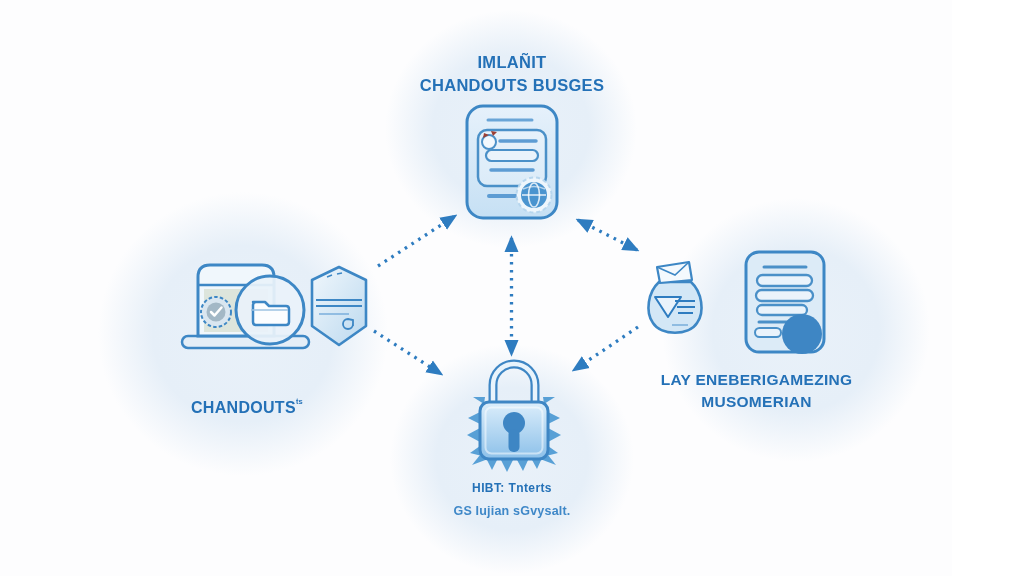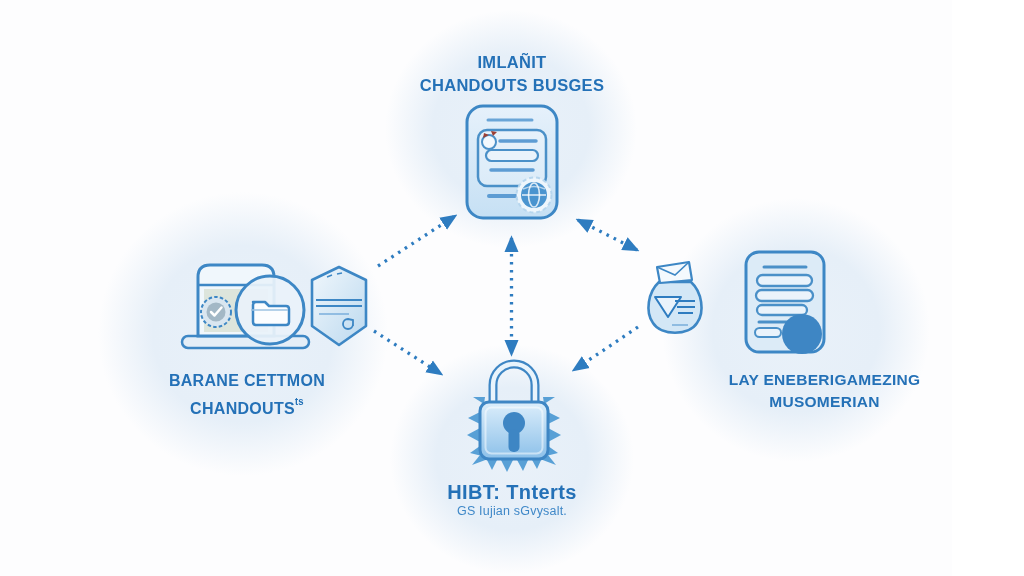--- a/index.html
+++ b/index.html
@@ -21,24 +21,24 @@
   .icon{position:absolute;}
   .icon-top{left:464px;top:103px;}
   .icon-left{left:178px;top:258px;}
   .icon-right{left:743px;top:249px;}
   .icon-lock{left:456px;top:358px;}
   .icon-hex{left:307px;top:264px;}
   .icon-flask{left:642px;top:255px;}
   .label{position:absolute;text-align:center;font-weight:bold;color:#2471b7;letter-spacing:.3px;}
   .label-top{left:352px;top:51px;width:320px;font-size:16.5px;line-height:23px;}
   .label-left{left:117px;top:370px;width:260px;font-size:16px;line-height:22px;}
-  .label-right{left:682px;top:369px;width:285px;font-size:15.5px;line-height:22px;}
-  .label-bottom-title{left:382px;top:481px;width:260px;font-size:20px;letter-spacing:.4px;}
-  .label-bottom-sub{left:392px;top:504px;width:240px;font-size:12.5px;font-weight:400;color:#3f88c8;letter-spacing:.2px;}
-  .sup{font-size:14px;vertical-align:super;}
+  .label-right{left:614px;top:369px;width:285px;font-size:15.5px;line-height:22px;}
+  .label-bottom-title{left:382px;top:481px;width:260px;font-size:12px;letter-spacing:.4px;}
+  .label-bottom-sub{left:392px;top:504px;width:240px;font-size:12.5px;font-weight:700;color:#3f88c8;letter-spacing:.2px;}
+  .sup{font-size:11px;vertical-align:super;}
 </style>
 </head>
 <body>
 
 <div class="canvas">
 
   <div class="blob blob-top"></div>
   <div class="blob blob-left"></div>
   <div class="blob blob-right"></div>
   <div class="blob blob-bottom"></div>
@@ -78,21 +78,21 @@
     <line x1="27" y1="67" x2="69" y2="67" stroke="#5d9cd3" stroke-width="3.5" stroke-linecap="round"></line>
     <line x1="25" y1="93" x2="54" y2="93" stroke="#5d9cd3" stroke-width="4" stroke-linecap="round"></line>
     <circle cx="70" cy="92" r="17.5" fill="#eef6fc" stroke="#b7d6ee" stroke-width="2" stroke-dasharray="4 3"></circle>
     <circle cx="70" cy="92" r="13" fill="#4a94cf"></circle>
     <ellipse cx="70" cy="92" rx="5.5" ry="12" fill="none" stroke="#ffffff" stroke-opacity="0.8" stroke-width="1.6"></ellipse>
     <line x1="58" y1="92" x2="82" y2="92" stroke="#ffffff" stroke-opacity="0.8" stroke-width="1.6"></line>
     <path d="M59,86 q11,-5 22,0" fill="none" stroke="#ffffff" stroke-opacity="0.6" stroke-width="1.4"></path>
   </svg>
 
   <div class="label label-left">
-    <span>BARANE CETTMON</span><br>
+    <br>
     <span>CHANDOUTS</span><span class="sup">ᵗˢ</span>
   </div>
   <svg class="icon icon-left" width="135" height="94" viewBox="0 0 135 94">
     <rect x="4" y="78" width="127" height="12" rx="6" fill="#e4eef7" stroke="#3d87c5" stroke-width="2.5"></rect>
     <path d="M20,78 V19 q0,-12 12,-12 h52 q12,0 12,12 v59 z" fill="#f0f7fc" stroke="#3d87c5" stroke-width="3"></path>
     <line x1="20" y1="27" x2="96" y2="27" stroke="#3d87c5" stroke-width="2.5"></line>
     <rect x="26" y="31" width="64" height="43" fill="#dde5dc"></rect>
     <circle cx="38" cy="54" r="15" fill="#d9e6f0" stroke="#3d87c5" stroke-width="2" stroke-dasharray="3.5 2.2"></circle>
     <circle cx="38" cy="54" r="9.5" fill="#a3b8c6"></circle>
     <path d="M33,54 l3.5,3.5 l7,-8" fill="none" stroke="#ffffff" stroke-width="2.5" stroke-linecap="round" stroke-linejoin="round"></path>

